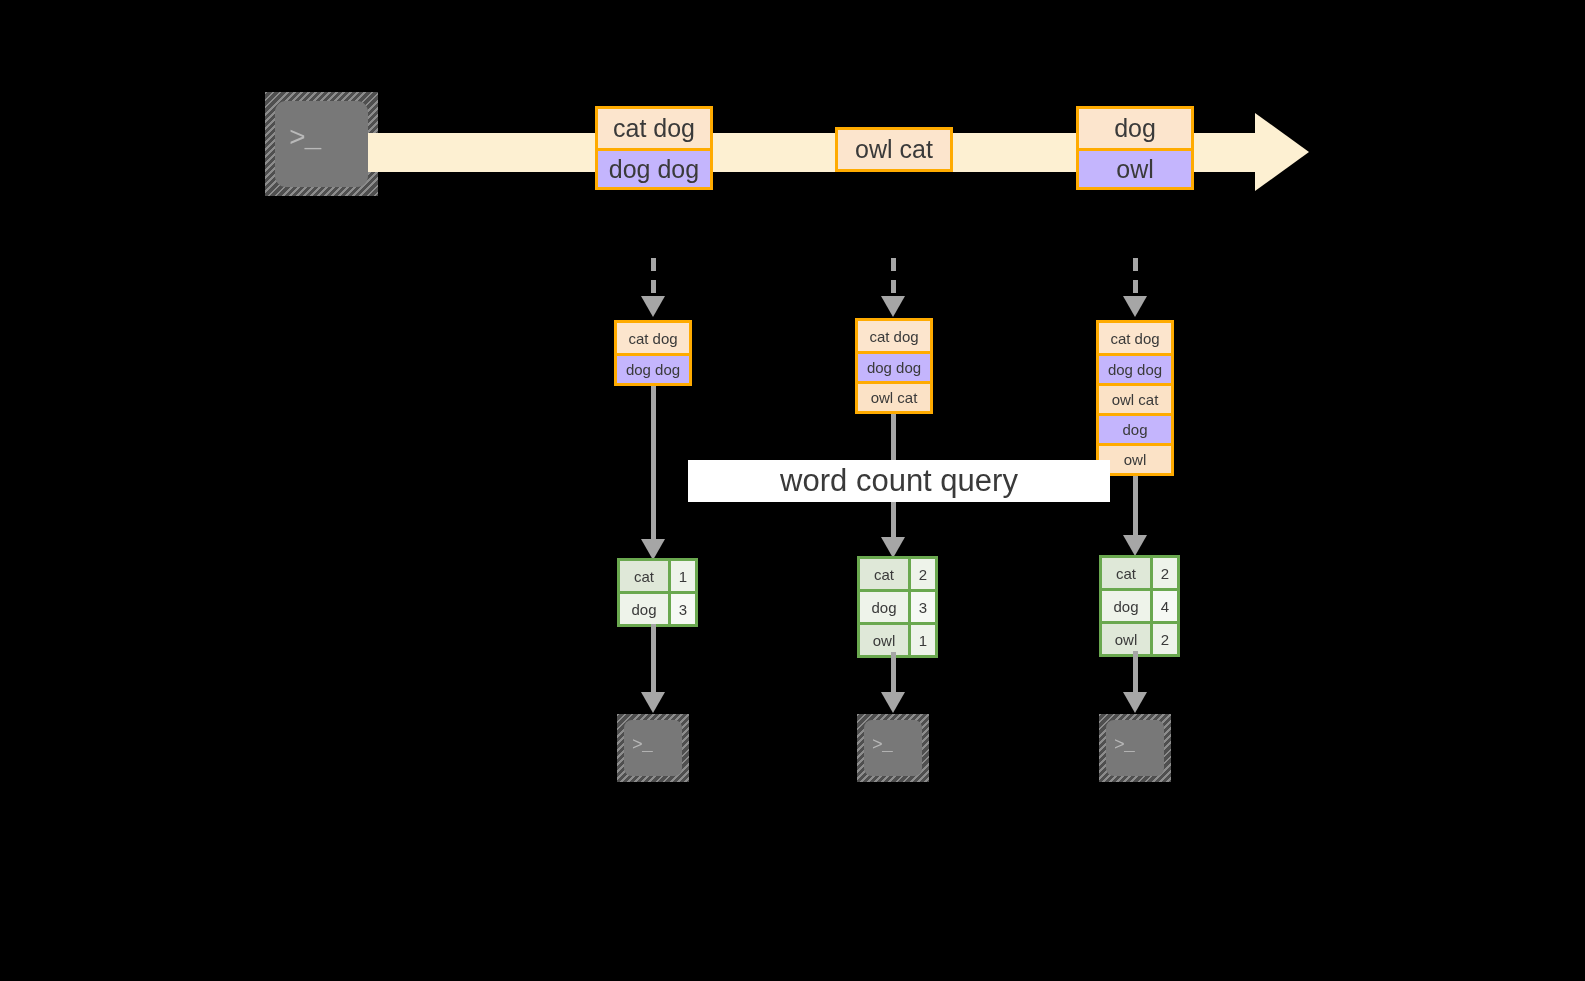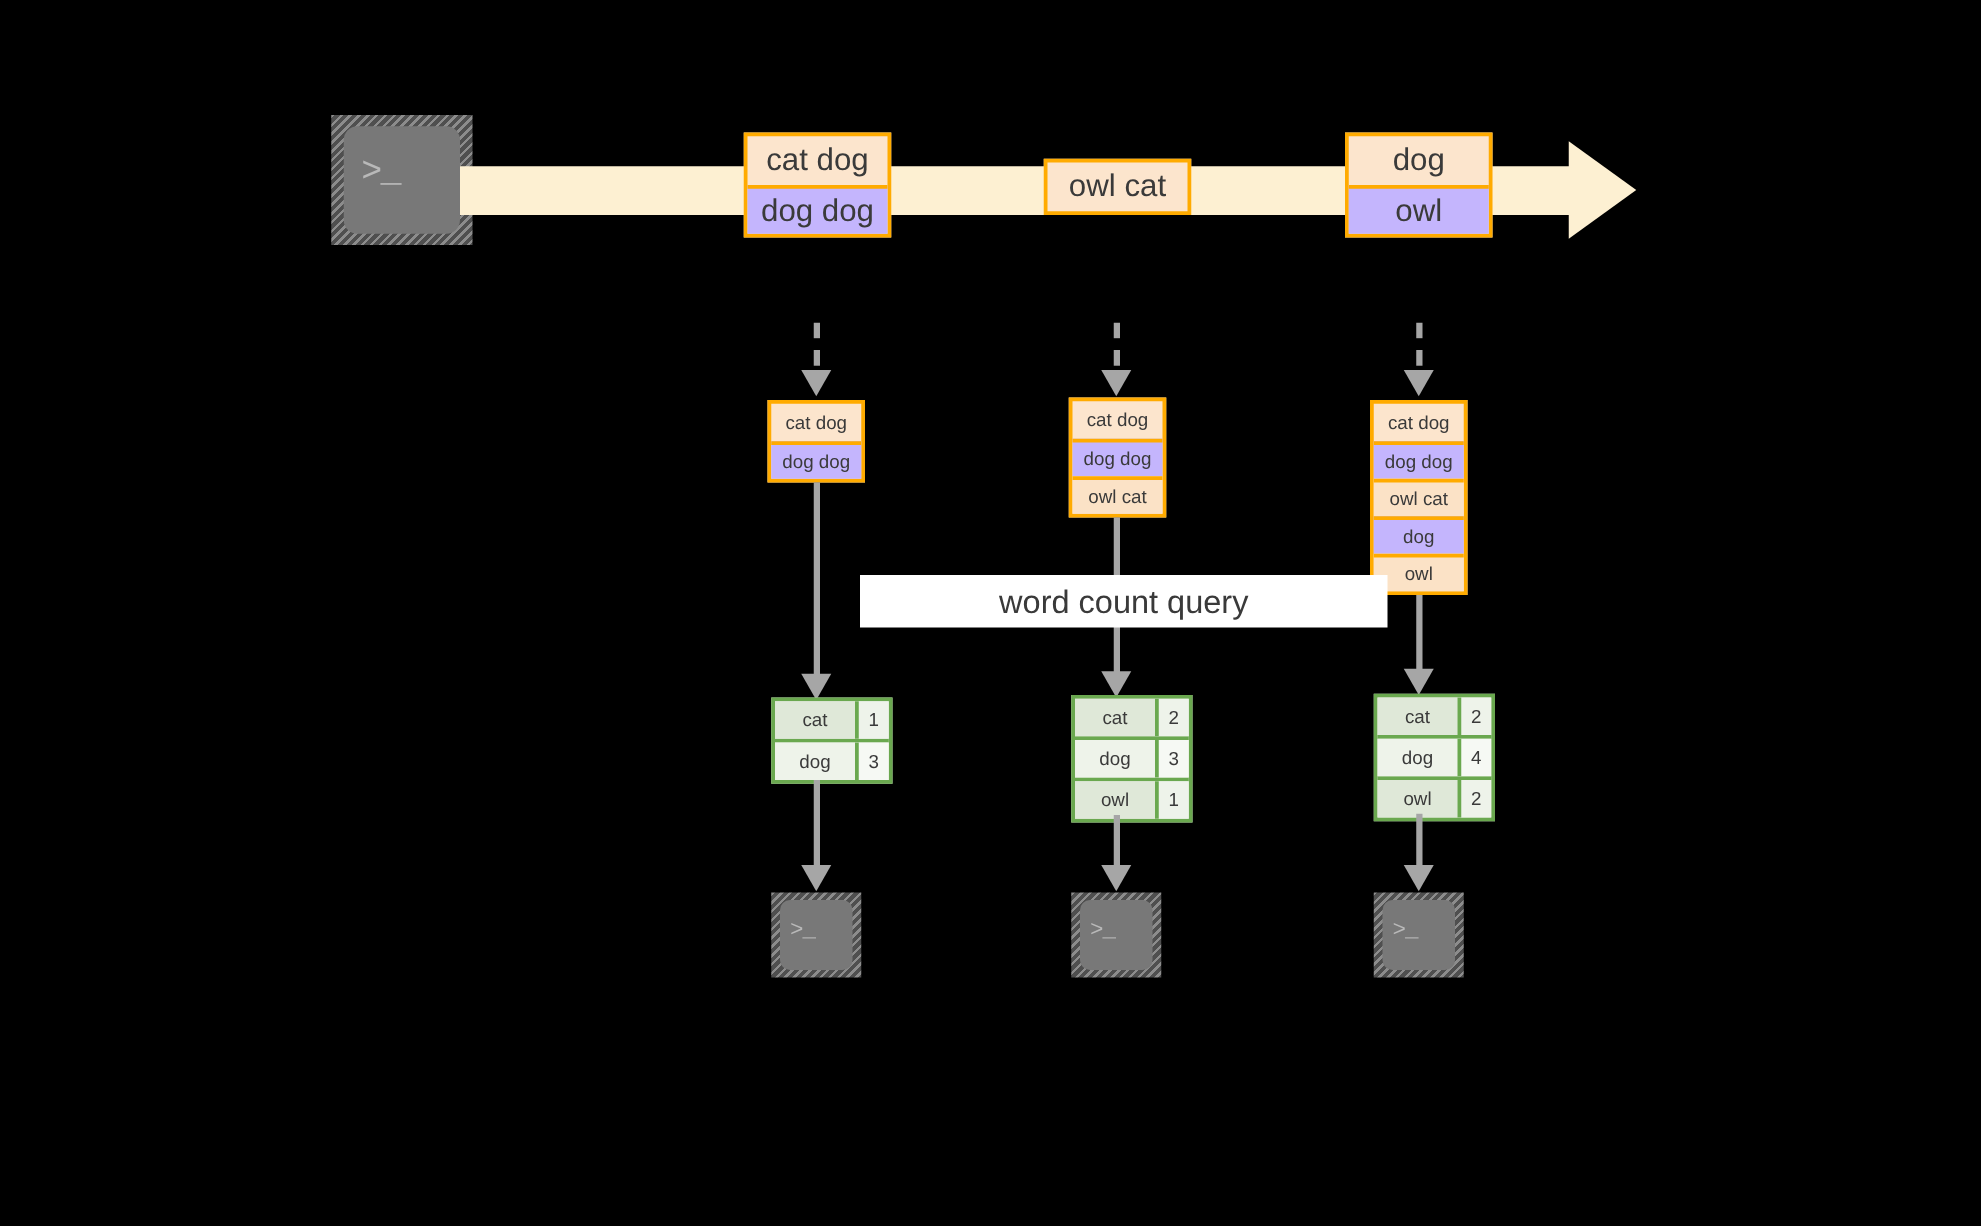--- a/index.html
+++ b/index.html
@@ -92,21 +92,21 @@
   .gbox .grow + .grow { border-top: 3px solid #6aa84f; }
   .gbox .gcell {
     box-sizing: border-box;
     display: flex;
     align-items: center;
     justify-content: center;
     font-size: 15px;
     color: #3a3a3a;
     background: #dfe8d8;
   }
-  .gbox .gcell.word { width: 64px; }
+  .gbox .gcell.word { width: 48px; }
   .gbox .gcell.count {
     width: 27px;
     border-left: 3px solid #6aa84f;
     background: #eef3ea;
   }
   .gbox .grow.alt .gcell { background: #eef3ea; }
   .gbox .grow.alt .gcell.count { background: #f6f9f4; }
 
   
   .conn {
@@ -129,21 +129,21 @@
     border-top: 21px solid #a6a6a6;
   }
   
   .labelband {
     position: absolute;
     background: #ffffff;
     display: flex;
     align-items: center;
     justify-content: center;
     color: #3a3a3a;
-    font-size: 26px;
+    font-size: 31px;
     white-space: nowrap;
   }
 </style>
 </head>
 <body>
 
 <div id="stage">
 
   <div class="terminal" style="left:265px; top:92px; width:113px; height:104px;">
     <div class="screen" style="left:10px; top:9px; right:10px; bottom:9px;"></div>

